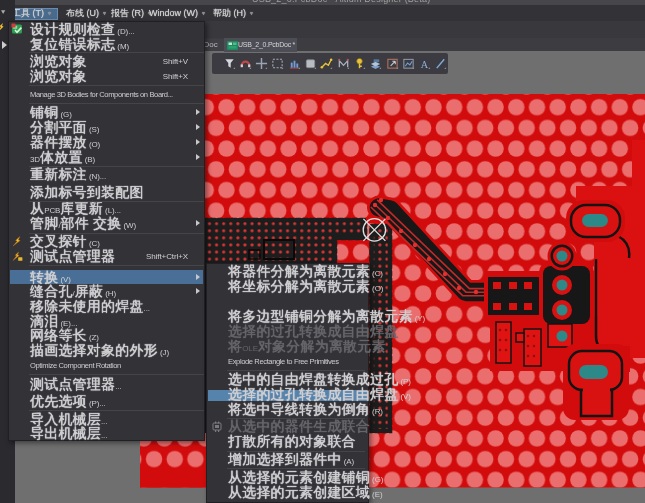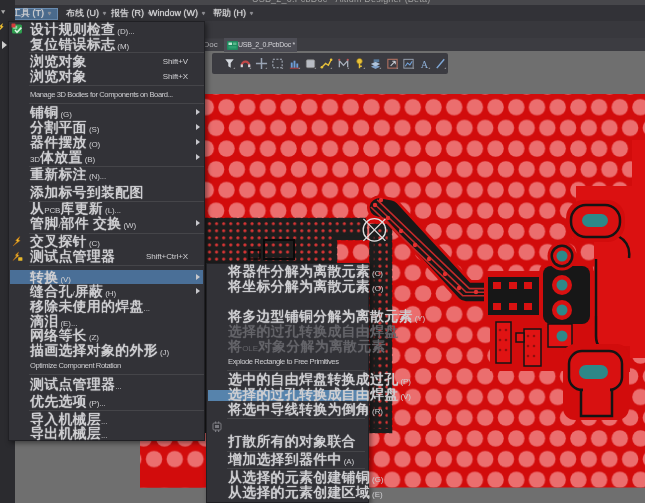--- a/index.html
+++ b/index.html
@@ -331,20 +331,21 @@
 <div class="hlband2" style="top:125.5px"></div>
 <div class="mi " style="top:-0.5px"><span class="cj">将器件分解为离散元素</span><span class="lt"> (C)</span></div>
 <div class="mi " style="top:14.8px"><span class="cj">将坐标分解为离散元素</span><span class="lt"> (O)</span></div>
 <div class="mi " style="top:44.8px"><span class="cj">将多边型铺铜分解为离散元素</span><span class="lt"> (Y)</span></div>
 <div class="mi dis" style="top:60.1px"><span class="cj">选择的过孔转换成自由焊盘</span></div>
 <div class="mi dis" style="top:75.2px"><span class="cj">将</span><span class="lt">OLE</span><span class="cj">对象分解为离散元素</span></div>
 <div class="mi " style="top:90.4px"><span class="lt2">Explode Rectangle to Free Primitives</span></div>
 <div class="mi " style="top:108.0px"><span class="cj">选中的自由焊盘转换成过孔</span><span class="lt"> (P)</span></div>
 <div class="mi " style="top:138.4px"><span class="cj">将选中导线转换为倒角</span><span class="lt"> (R)</span></div>
 <div class="mi hl2" style="top:123.3px"><span class="cj">选择的过孔转换成自由焊盘</span><span class="lt"> (V)</span></div>
+<div class="mi dis" style="top:155.1px"><span class="cj">从选中的器件生成联合</span></div>
 <div class="mi " style="top:170.4px"><span class="cj">打散所有的对象联合</span></div>
 <div class="mi " style="top:187.6px"><span class="cj">增加选择到器件中</span><span class="lt"> (A)</span></div>
 <div class="mi " style="top:221.2px"><span class="cj">从选择的元素创建区域</span><span class="lt"> (E)</span></div>
 <div class="mi " style="top:206.0px"><span class="cj">从选择的元素创建铺铜</span><span class="lt"> (G)</span></div>
 <div class="sep2" style="top:105.5px"></div>
 <div class="sep2" style="top:154.0px"></div>
 <div class="sep2" style="top:186.5px"></div>
 <div class="sep2" style="top:203.8px"></div>
 
 <svg class="ic" style="left:4px;top:156.6px" width="13" height="12" viewBox="0 0 13 12">

